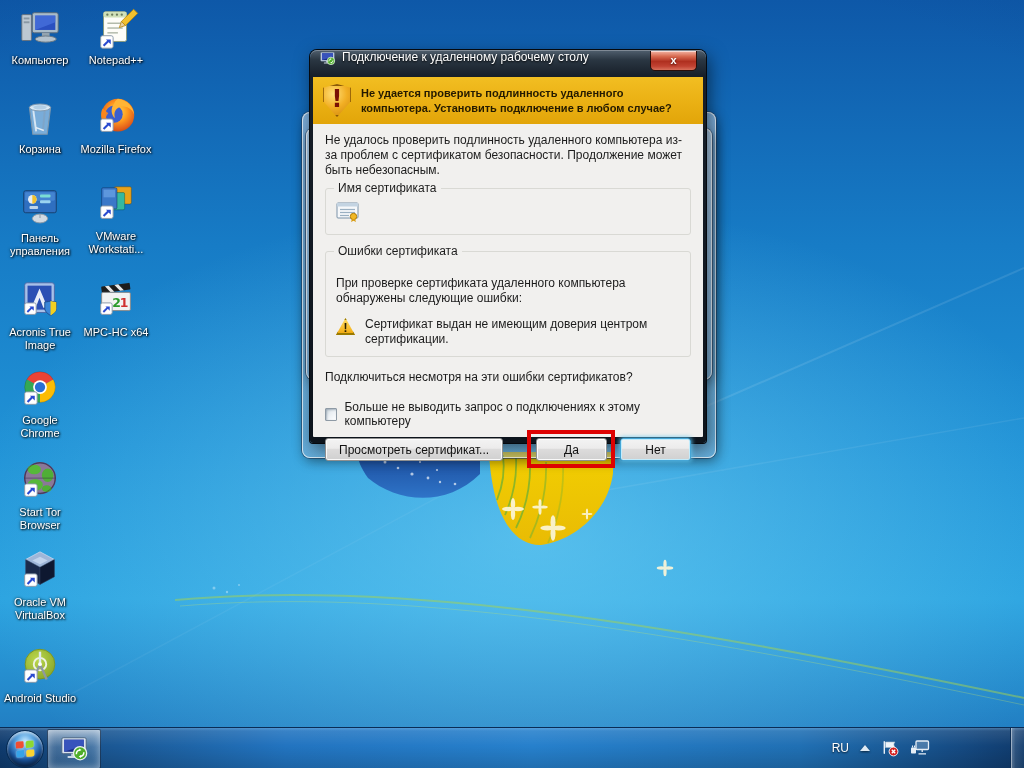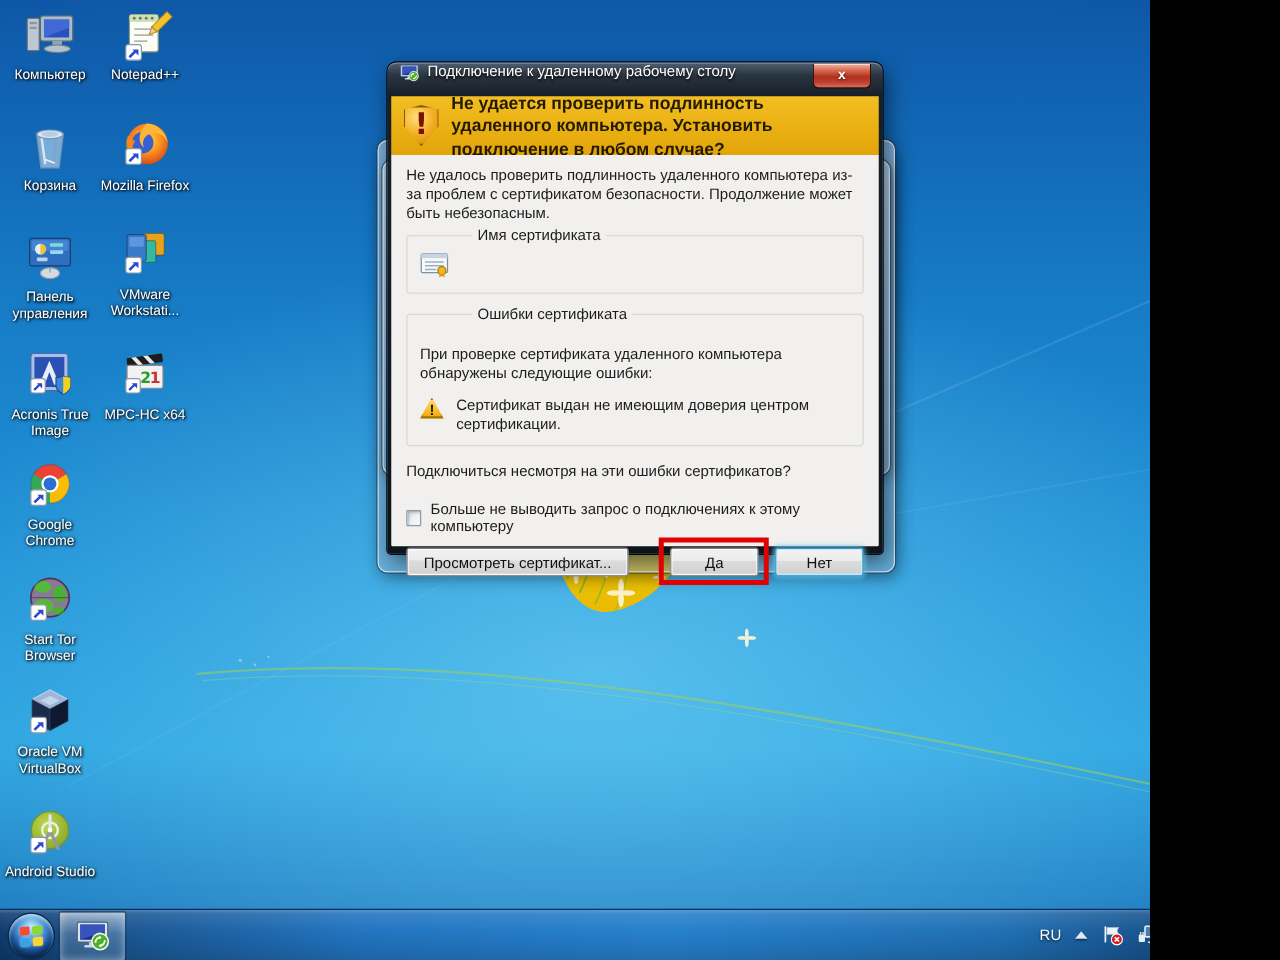--- a/index.html
+++ b/index.html
@@ -1,16 +1,16 @@
 <!DOCTYPE html>
 <html><head>
 <meta charset="utf-8">
 <style>
   html,body{margin:0;padding:0;background:#000;}
-  .stage{position:relative;width:920px;height:768px;overflow:hidden;
+  .stage{position:relative;width:1024px;height:768px;overflow:hidden;
     font-family:"Liberation Sans",sans-serif;-webkit-font-smoothing:antialiased;}
   
   .desktop{position:absolute;inset:0;
     background:
       radial-gradient(1500px 950px at 50% 62%, rgba(0,0,0,0) 55%, rgba(7,48,108,.45) 100%),
       radial-gradient(820px 480px at 52% 70%, rgba(125,218,250,.55), rgba(125,218,250,0) 70%),
       linear-gradient(180deg,#0e58a8 0%,#177cc6 32%,#2092d6 58%,#2ba3e0 78%,#1f74ba 100%);}
   .wp-art{position:absolute;inset:0;z-index:1;pointer-events:none;}
   
   .dicon{position:absolute;width:92px;text-align:center;z-index:2;cursor:default;}
@@ -36,27 +36,27 @@
     color:#fff;font-weight:bold;font-size:11px;line-height:18px;text-align:center;
     text-shadow:0 1px 2px #4a0f05;cursor:pointer;}
   .banner{height:47px;display:flex;align-items:center;gap:9px;padding:0 9px;
     background:linear-gradient(180deg,#f2be22 0%,#eab013 55%,#e2a509 100%);}
   .shield{width:30px;height:33px;position:relative;flex:0 0 auto;
     clip-path:polygon(50% 0,96% 11%,96% 52%,50% 100%,4% 52%,4% 11%);
     background:radial-gradient(circle at 38% 30%,#ffdf7a 0%,#f2af24 45%,#c87e08 100%);
     box-shadow:inset 0 0 0 2px #8a5a06;}
   .shield:before{content:"!";position:absolute;left:0;right:0;top:1px;text-align:center;
     font-size:24px;font-weight:bold;color:#7a1004;font-family:"DejaVu Sans",sans-serif;}
-  .banner .b-text{font-size:14px;font-weight:bold;color:#241a00;line-height:1.3;max-width:334px;}
+  .banner .b-text{font-size:11px;font-weight:bold;color:#241a00;line-height:1.3;max-width:334px;}
   .dlg-body{background:#f1f0ee;height:313px;box-sizing:border-box;padding:9px 12px 10px;
     font-size:12px;color:#1c1c1c;border-radius:0 0 1px 1px;position:relative;}
   .dlg-body p{margin:0;line-height:15px;}
   .group{position:relative;border:1px solid #d9d9d4;border-radius:3px;margin-top:9px;
     padding:12px 10px 9px;}
-  .group .legend{position:absolute;top:-8px;left:8px;background:#f1f0ee;padding:0 4px;font-size:12px;margin-left:44px;}
+  .group .legend{position:absolute;top:-8px;left:8px;background:#f1f0ee;padding:0 4px;font-size:12px;}
   .g-row{display:flex;gap:10px;align-items:flex-start;}
   .cert-ic{flex:0 0 auto;margin-top:1px;}
   .cert-lines{line-height:15px;}
   .cert-name{margin-top:5px;font-size:12.5px;}
   .err-label{line-height:15px;margin-top:12px;}
   .err-row{display:flex;gap:10px;align-items:flex-start;margin-top:11px;}
   .tri{flex:0 0 auto;width:19px;height:17px;position:relative;margin-top:1px;
     clip-path:polygon(50% 0,100% 100%,0 100%);
     background:linear-gradient(180deg,#ffe06a,#f6b51f 75%,#e8a008);box-shadow:inset 0 0 0 2px #9a7a00;}
   .tri:before{content:"!";position:absolute;left:0;right:0;bottom:0;text-align:center;

